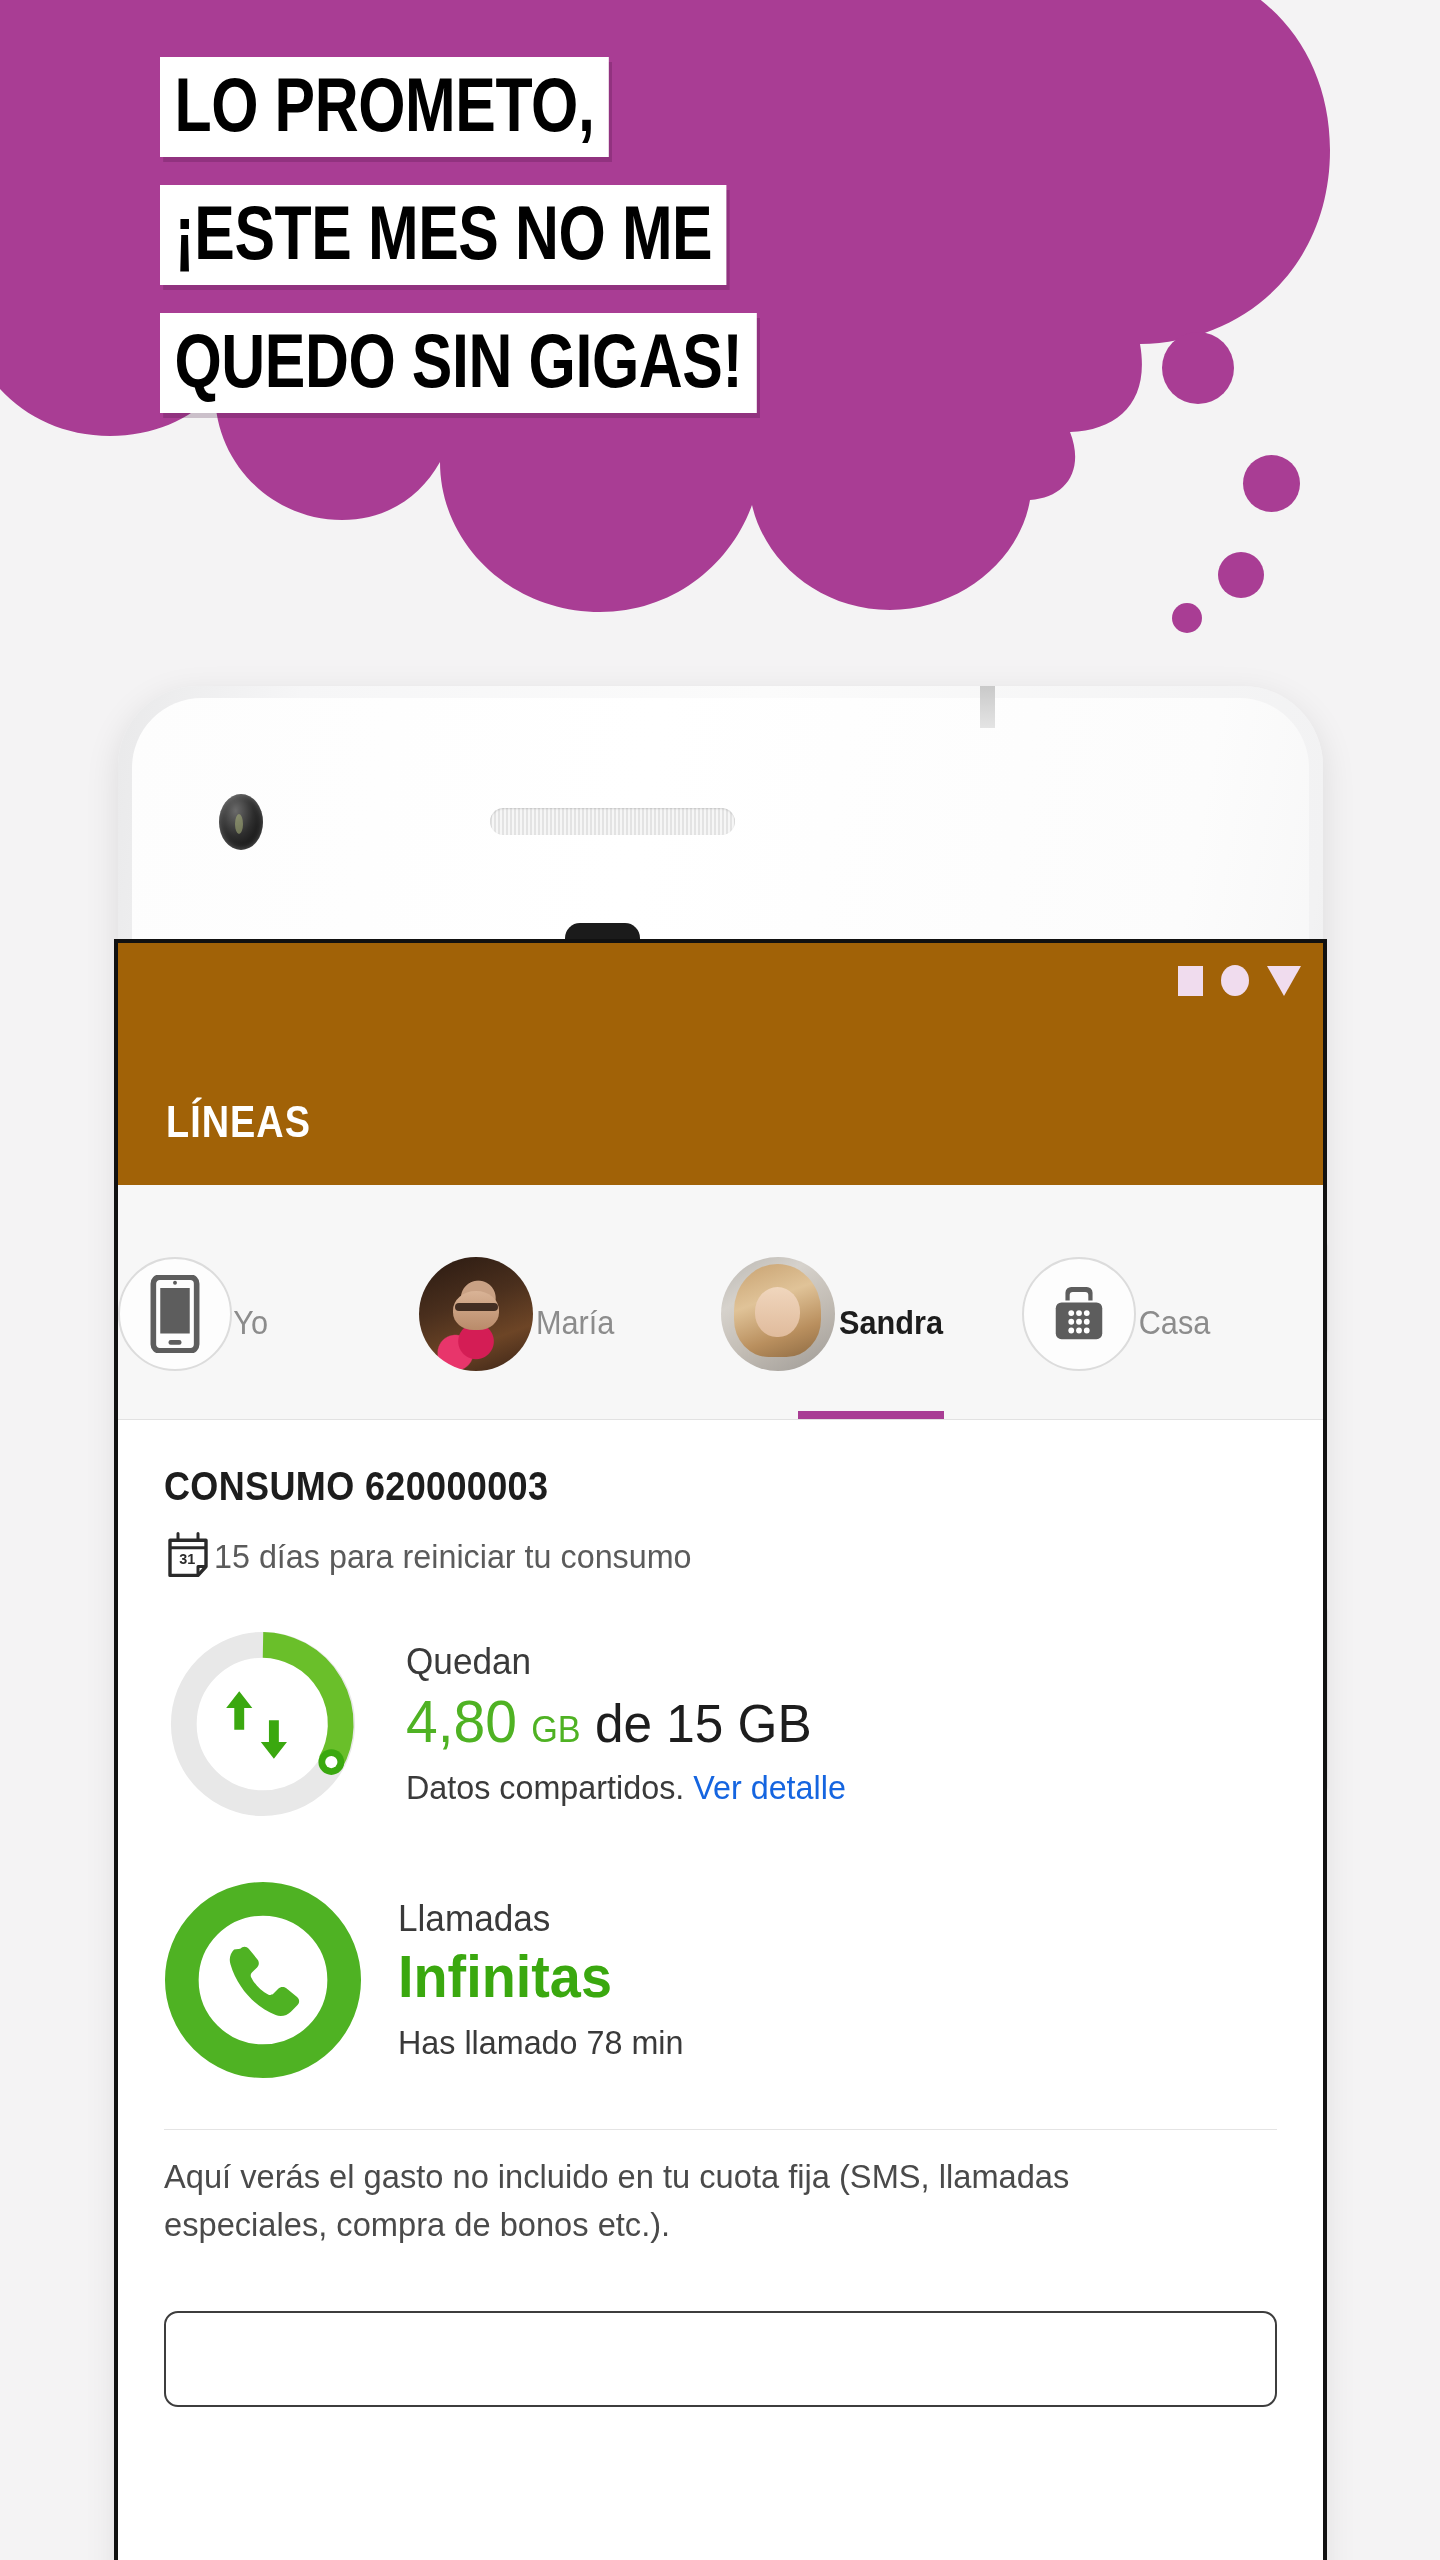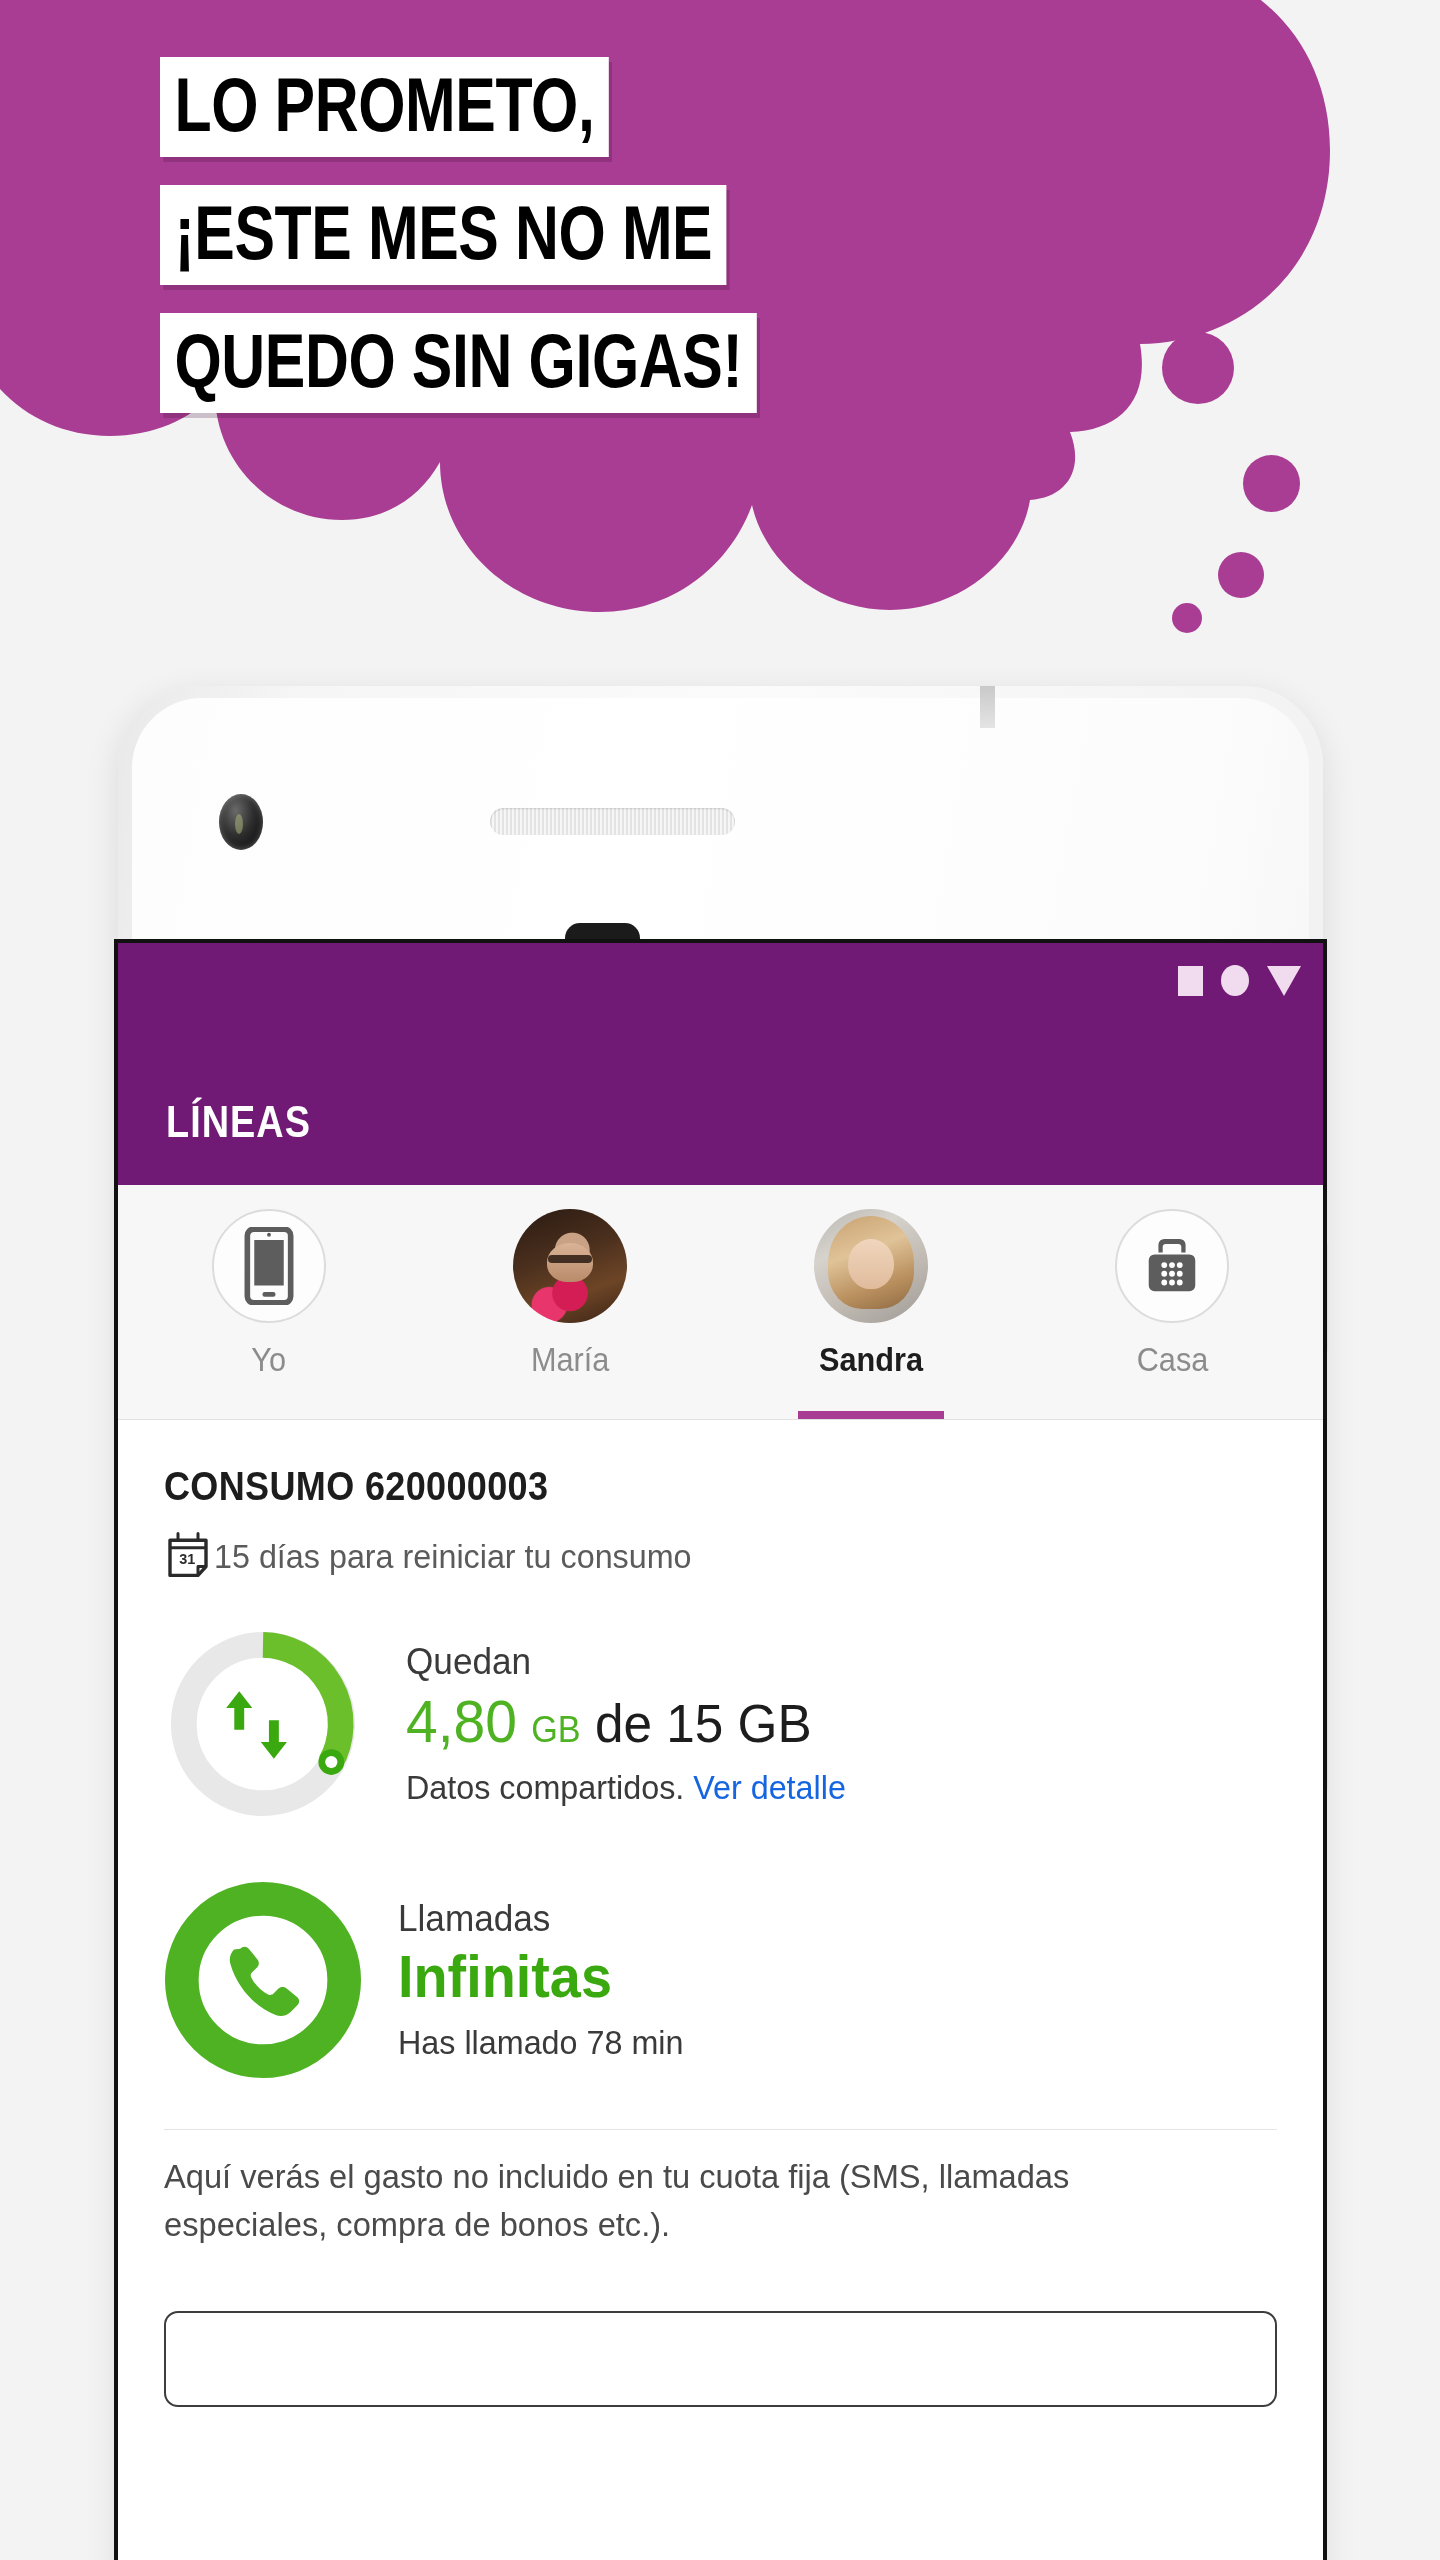--- a/index.html
+++ b/index.html
@@ -102,21 +102,21 @@
     left:-4px; top:253px; right:-4px; bottom:-20px;
     background:#ffffff;
     border:4px solid #111;
     border-bottom:none;
     overflow:hidden;
   }
 
   
   .app { width:100%; height:100%; background:#fff; position:relative; }
 
-  .appbar { background:#701a75; height:242px; position:relative; }
+  .appbar { background:#a16207; height:242px; position:relative; }
   .statusbar {
     position:absolute; top:22px; right:22px;
     display:flex; align-items:center; gap:18px;
   }
   .sb-square { width:25px; height:30px; background:#f0dcee; }
   .sb-circle { width:28px; height:31px; background:#f0dcee; border-radius:50%; }
   .sb-tri {
     width:0;height:0;
     border-left:17px solid transparent;
     border-right:17px solid transparent;
@@ -128,21 +128,21 @@
     transform:scaleX(0.86); transform-origin:left bottom;
   }
 
   .tabbar {
     height:235px; background:#f7f7f7;
     display:flex; align-items:flex-start;
     border-bottom:1px solid #e2e2e2;
     position:relative;
   }
   .tab {
-    flex:1; display:flex; flex-direction:column; align-items:center;
+    flex:1; display:flex; flex-direction:row; align-items:center;
     padding-top:24px; position:relative; height:100%;
   }
   .tab-av {
     width:114px; height:114px; border-radius:50%;
     display:flex; align-items:center; justify-content:center;
     overflow:hidden; position:relative;
   }
   .tab-av.placeholder { border:2px solid #dcdcdc; background:#fdfdfd; }
   .tab-label {
     margin-top:18px; font-size:33px; color:#8c8c8c;

